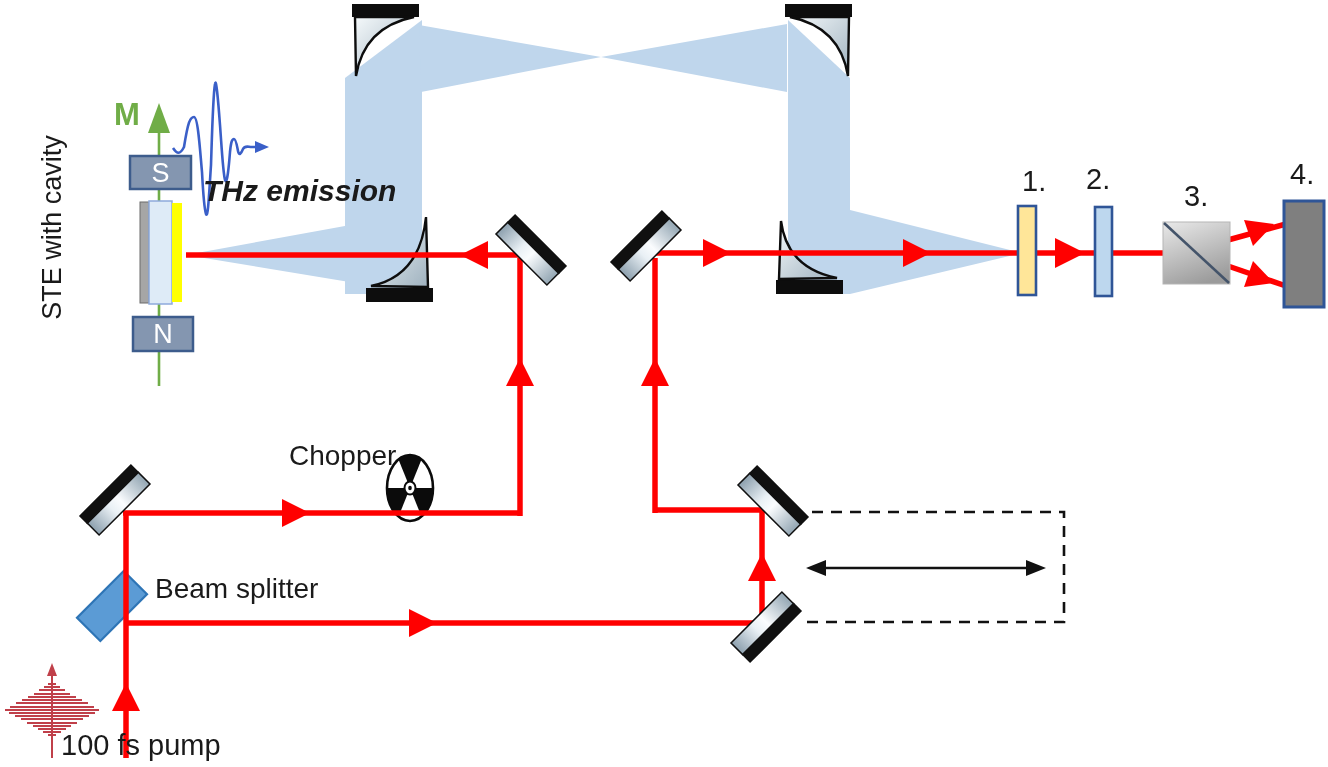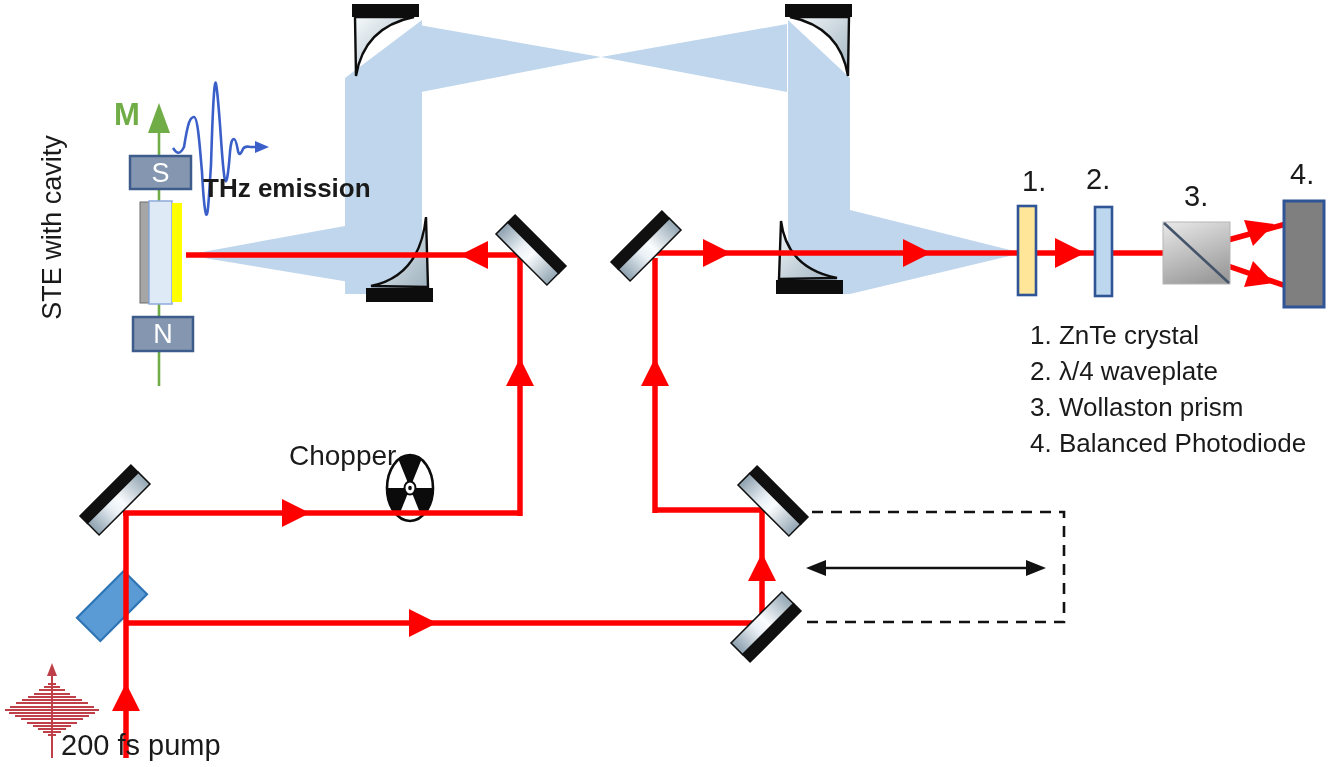--- a/index.html
+++ b/index.html
@@ -204,33 +204,28 @@
   </svg>
 
   <div class="vertical-lbl">STE with cavity</div>
 
   <div class="lbl bold" style="left:114px;top:99px;font-size:31px;color:var(--accent_green);">M</div>
 
   <div class="lbl white-lbl" style="left:130px;top:159px;width:61px;text-align:center;font-size:27px;">S</div>
 
   <div class="lbl white-lbl" style="left:133px;top:320px;width:60px;text-align:center;font-size:27px;">N</div>
 
-  <div class="lbl bold" style="left:203px;top:175px;font-size:26px;">THz emission</div>
+  <div class="lbl bold" style="left:203px;top:175px;font-size:30px;font-style:italic;">THz emission</div>
 
   <div class="lbl" style="left:245px;top:441px;font-size:28px;margin-left:44px;">Chopper</div>
 
-
-  <div class="lbl" style="left:61px;top:730px;font-size:29px;">200 fs pump</div>
+  <div class="lbl" style="left:155px;top:574px;font-size:28px;">Beam splitter</div>
+
+  <div class="lbl" style="left:61px;top:730px;font-size:29px;">100 fs pump</div>
 
 
   <div class="lbl" style="left:1022px;top:166px;font-size:29px;">1.</div>
   <div class="lbl" style="left:1086px;top:164px;font-size:29px;">2.</div>
   <div class="lbl" style="left:1184px;top:181px;font-size:29px;">3.</div>
   <div class="lbl" style="left:1290px;top:159px;font-size:29px;">4.</div>
 
-  <div class="legend">
-    <div class="legend-line">1. ZnTe crystal</div>
-    <div class="legend-line">2. λ/4 waveplate</div>
-    <div class="legend-line">3. Wollaston prism</div>
-    <div class="legend-line">4. Balanced Photodiode</div>
-  </div>
 
 </div>
 
 </body></html>

